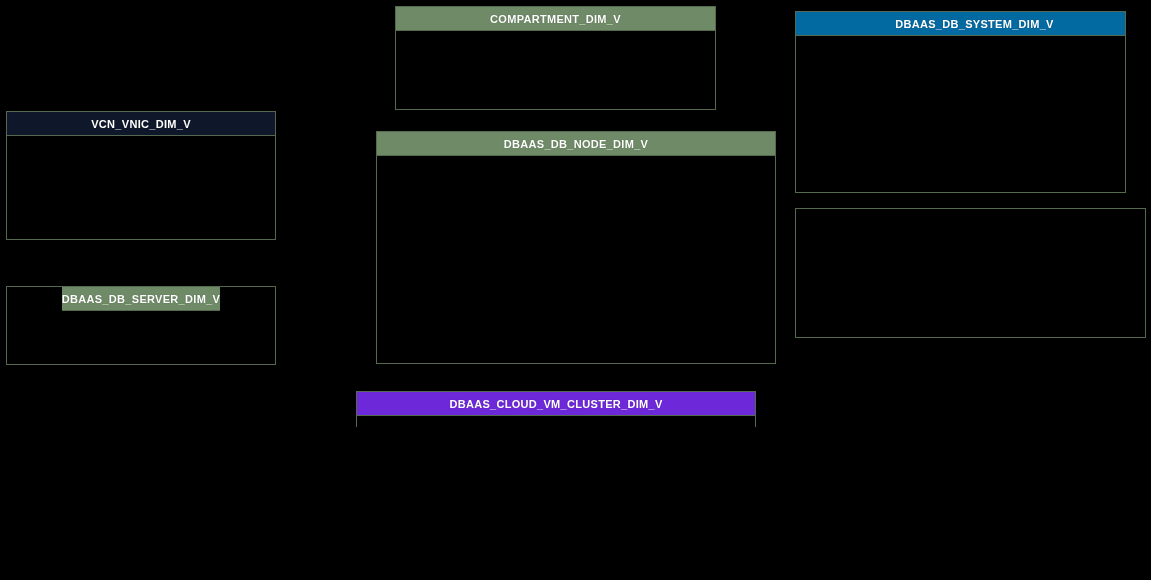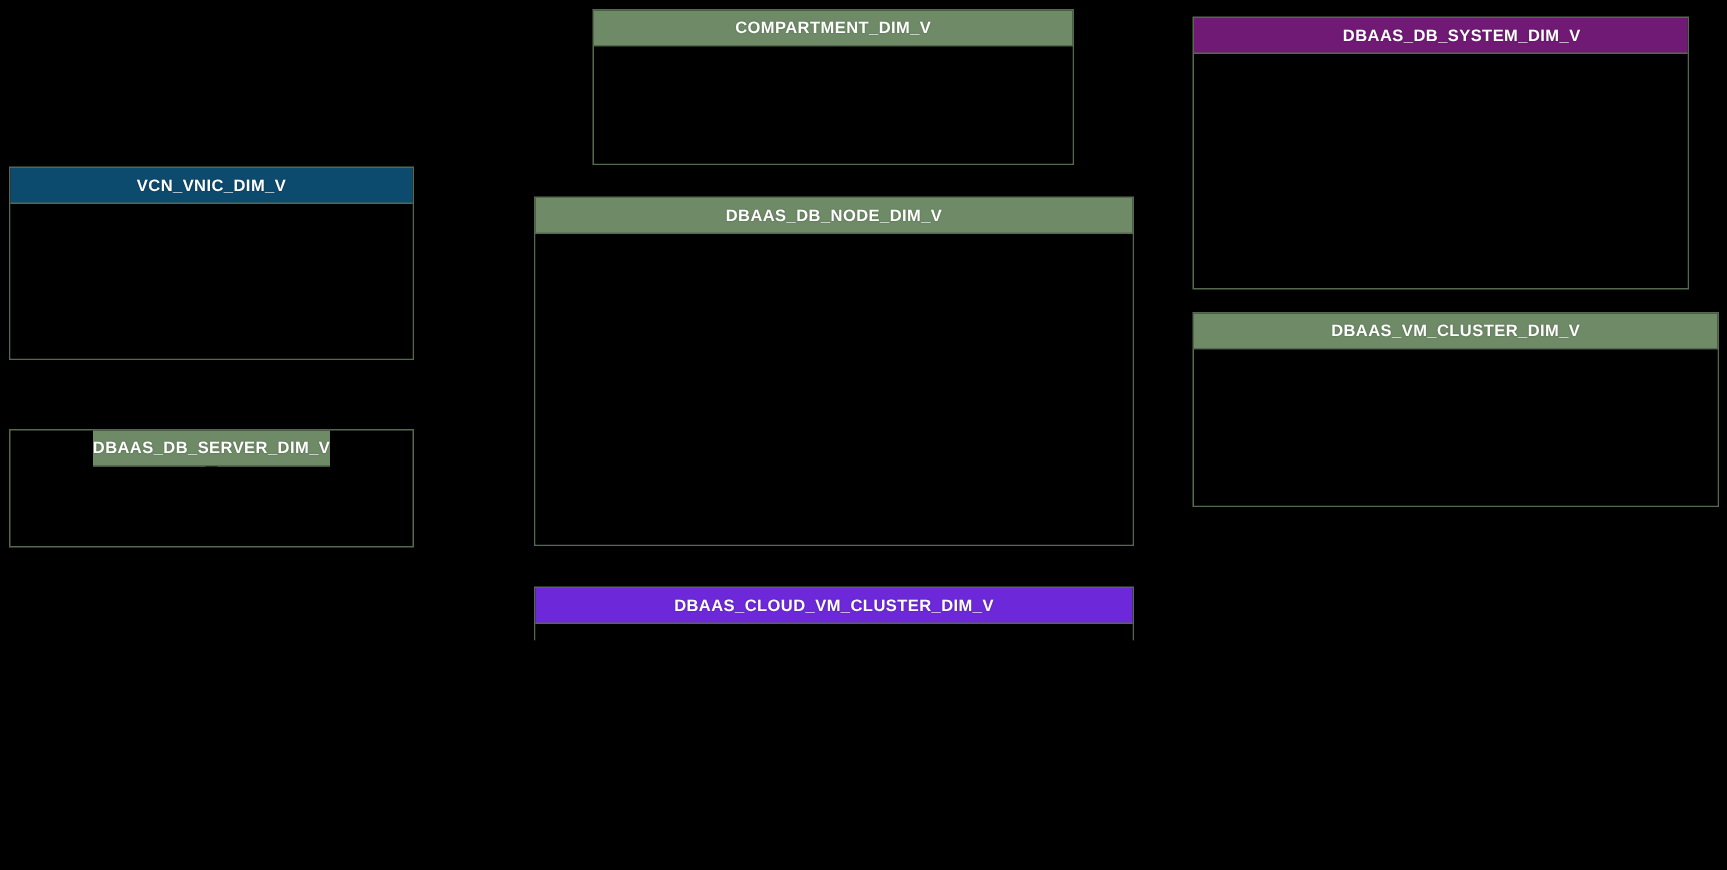--- a/index.html
+++ b/index.html
@@ -60,39 +60,38 @@
 <body>
 
 <div id="canvas" style="width: 1151px; height: 427px; background: rgb(0, 0, 0);">
     <div class="entity" style="left: 395px; top: 6px; width: 321px; height: 104px; border-color: rgb(85, 105, 79);">
       <div class="entity-header" style="height: 24px; background: rgb(110, 138, 102); color: rgb(255, 255, 255); border-bottom-color: rgb(85, 105, 79);">COMPARTMENT_DIM_V</div>
       <div class="entity-body">
         <ul class="attr-list"></ul>
       </div>
     </div>
     <div class="entity" style="left: 795px; top: 11px; width: 331px; height: 182px; border-color: rgb(85, 105, 79);">
-      <div class="entity-header" style="height: 24px; background: #701a75; color: rgb(255, 255, 255); border-bottom-color: rgb(85, 105, 79); padding-left: 28px;">DBAAS_DB_SYSTEM_DIM_V</div>
+      <div class="entity-header" style="height: 24px; background: #0369a1; color: rgb(255, 255, 255); border-bottom-color: rgb(85, 105, 79); padding-left: 28px;">DBAAS_DB_SYSTEM_DIM_V</div>
       <div class="entity-body">
         <ul class="attr-list"></ul>
       </div>
     </div>
     <div class="entity" style="left: 6px; top: 111px; width: 270px; height: 129px; border-color: rgb(85, 105, 79);">
-      <div class="entity-header" style="height: 24px; background: #0c4a6e; color: rgb(255, 255, 255); border-bottom-color: rgb(85, 105, 79);">VCN_VNIC_DIM_V</div>
+      <div class="entity-header" style="height: 24px; background: #0f172a; color: rgb(255, 255, 255); border-bottom-color: rgb(85, 105, 79);">VCN_VNIC_DIM_V</div>
       <div class="entity-body">
         <ul class="attr-list"></ul>
       </div>
     </div>
-    <div class="entity" style="left: 356px; top: 131px; width: 400px; height: 233px; border-color: rgb(85, 105, 79);">
+    <div class="entity" style="left: 376px; top: 131px; width: 400px; height: 233px; border-color: rgb(85, 105, 79);">
       <div class="entity-header" style="height: 24px; background: rgb(110, 138, 102); color: rgb(255, 255, 255); border-bottom-color: rgb(85, 105, 79);">DBAAS_DB_NODE_DIM_V</div>
       <div class="entity-body">
         <ul class="attr-list"></ul>
       </div>
     </div>
     <div class="entity" style="left: 795px; top: 208px; width: 351px; height: 130px; border-color: rgb(85, 105, 79);">
-      <div class="entity-header" style="height: 24px; background: rgb(110, 138, 102); color: rgb(255, 255, 255); border-bottom-color: rgb(85, 105, 79);">DBAAS_VM_CLUSTER_DIM_V</div>
       <div class="entity-body">
         <ul class="attr-list"></ul>
       </div>
     </div>
     <div class="entity" style="left: 6px; top: 286px; width: 270px; height: 79px; border-color: rgb(85, 105, 79); align-items: center;">
       <div class="entity-header" style="height: 24px; background: rgb(110, 138, 102); color: rgb(255, 255, 255); border-bottom-color: rgb(85, 105, 79);">DBAAS_DB_SERVER_DIM_V</div>
       <div class="entity-body">
         <ul class="attr-list"></ul>
       </div>
     </div>

